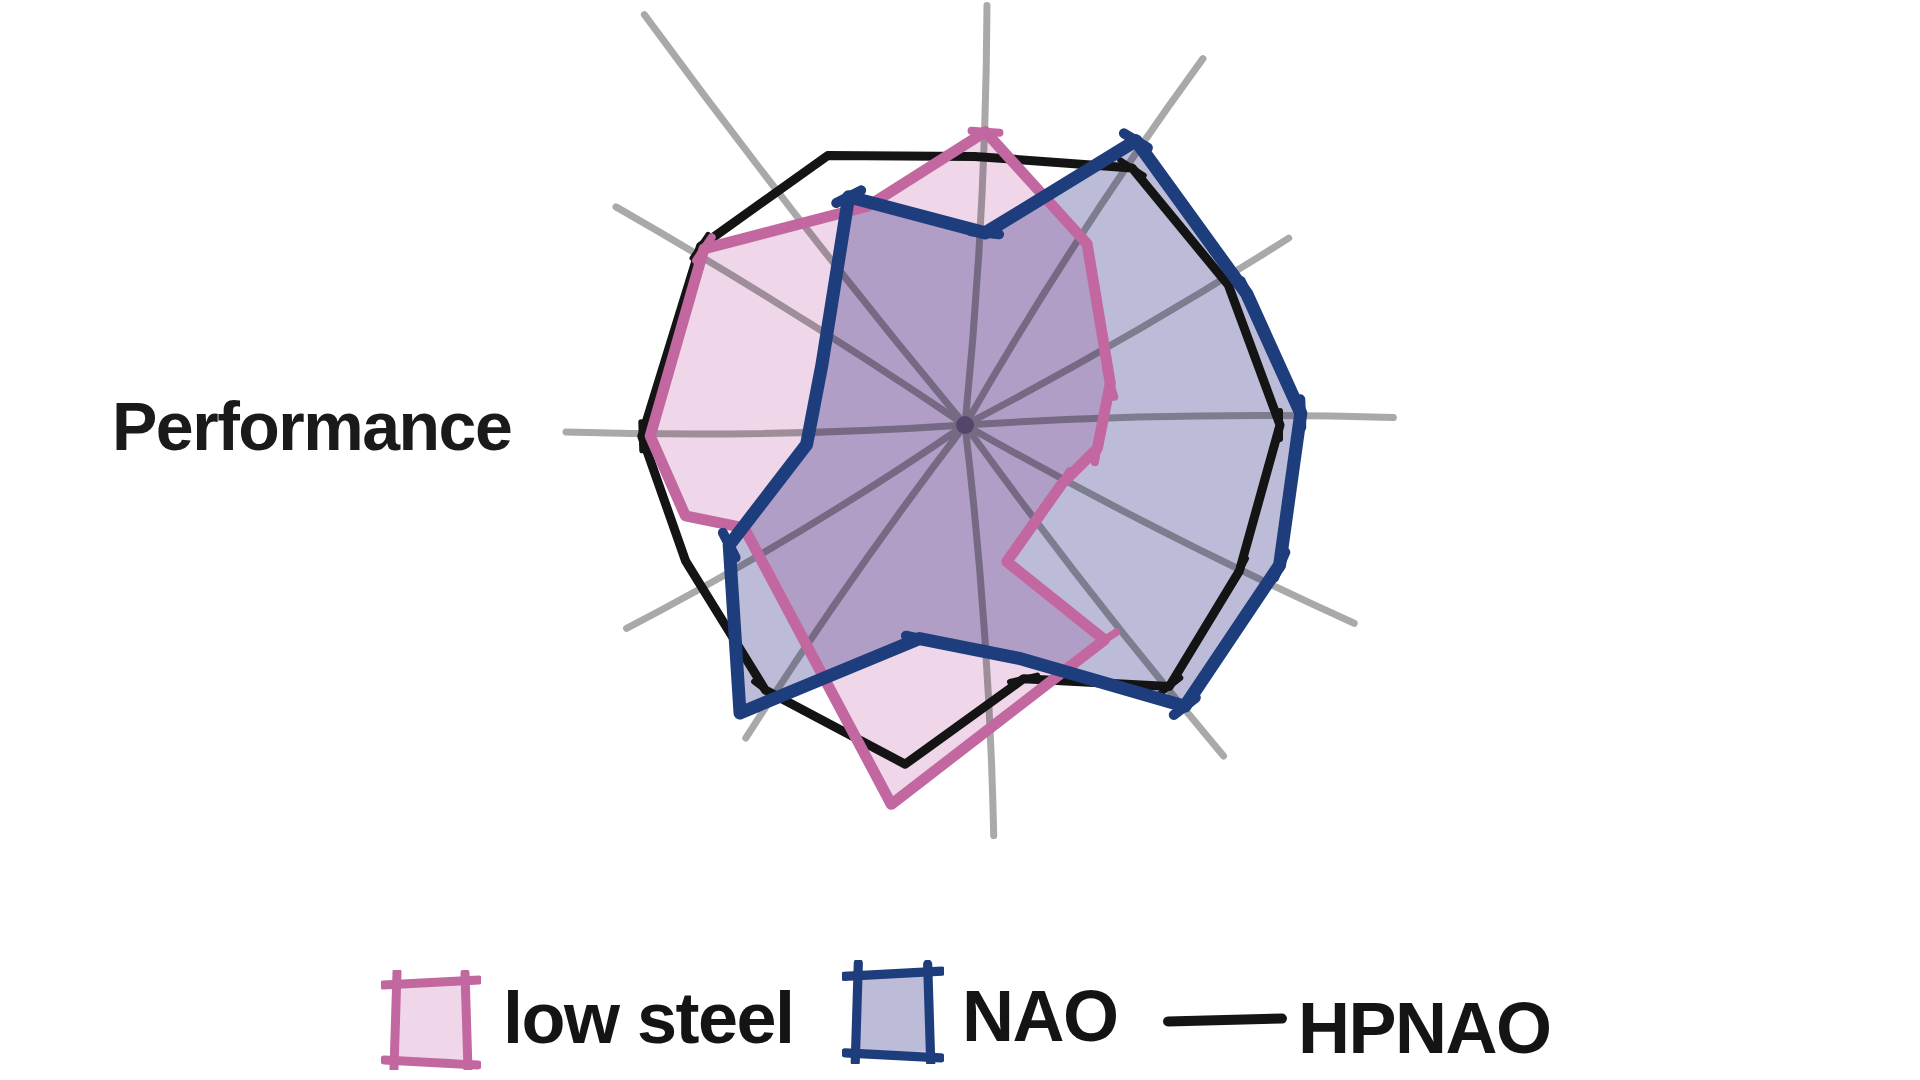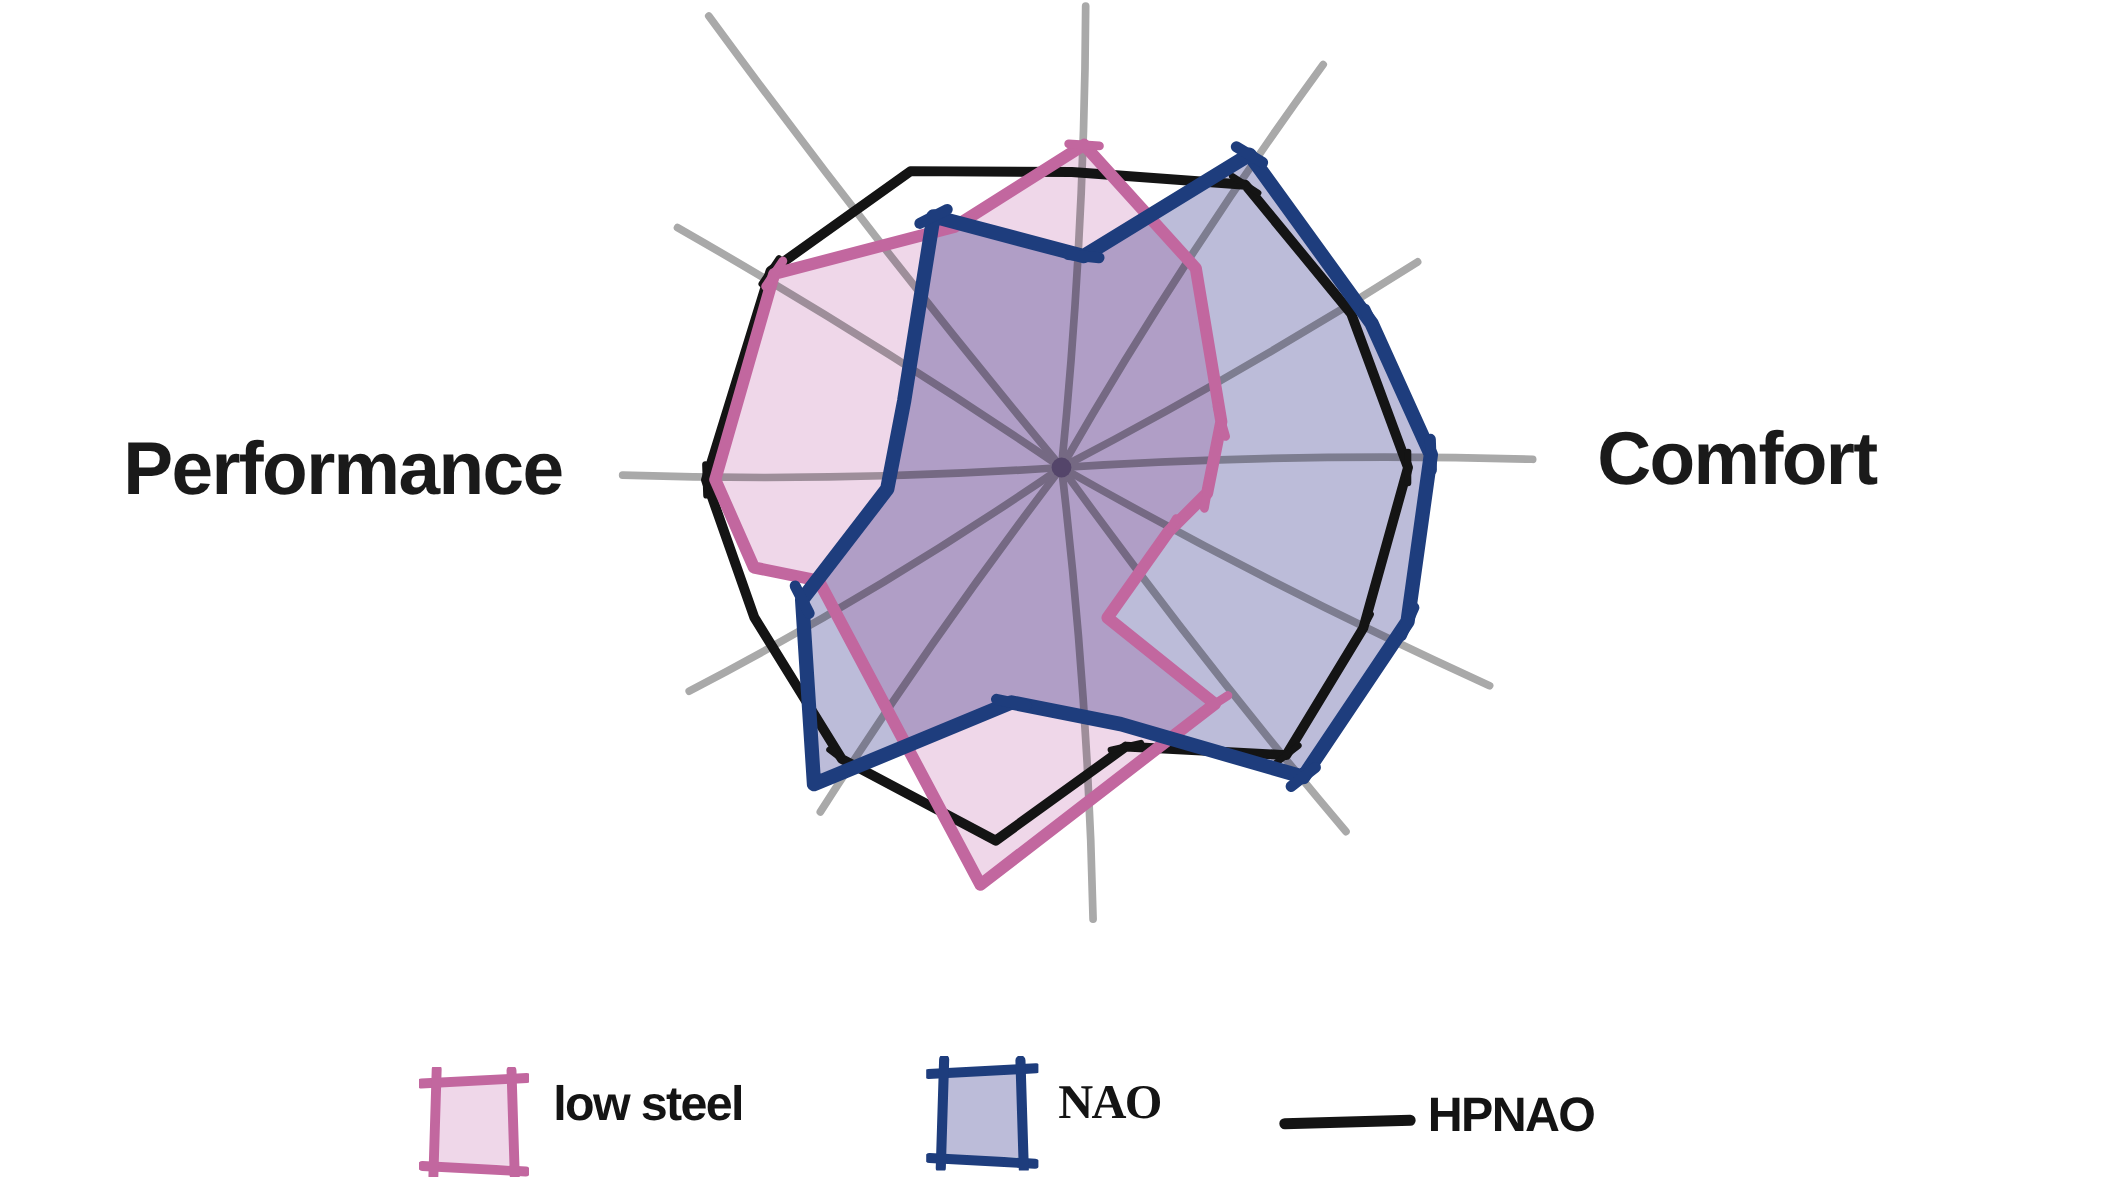--- a/index.html
+++ b/index.html
@@ -8,29 +8,29 @@
     overflow:hidden;font-family:"Liberation Sans",sans-serif;
   }
   .chart-svg{position:absolute;left:0;top:0;width:1920px;height:1080px;}
   .axis-label{
     position:absolute;font-weight:700;font-size:68px;letter-spacing:-1.5px;
     color:#1a1a1a;white-space:nowrap;line-height:1;
   }
   .axis-label.left{left:112px;top:392px;}
   .axis-label.right{left:1452px;top:383px;}
   .legend-label{
-    position:absolute;font-weight:700;font-size:44px;letter-spacing:-1.5px;
+    position:absolute;font-weight:700;font-size:72px;letter-spacing:-1.5px;
     color:#141414;white-space:nowrap;line-height:1;
   }
   .legend-swatch{position:absolute;}
   .legend-swatch svg{display:block;width:100%;height:100%;}
   .swatch-low-steel{left:381px;top:970px;width:100px;height:100px;}
   .swatch-nao{left:842px;top:960px;width:102px;height:104px;}
   .label-low-steel{left:503px;top:982px;}
-  .label-nao{left:962px;top:980px;font-family:Liberation Serif, serif;}
+  .label-nao{left:962px;top:980px;}
   .label-hpnao{left:1298px;top:980px;margin-top:12px;}
   .legend-dash{
     position:absolute;left:1163px;top:1015px;width:124px;height:10px;
     background:#141414;border-radius:6px;transform:rotate(-1.5deg);
   }
 </style>
 </head>
 <body>
 
 <div class="stage">
@@ -74,21 +74,20 @@
       <line x1="1300.3067249245812" y1="399.2822975296923" x2="1301.2839108322512" y2="427.265240686227" stroke="#1e3d7d" stroke-width="10" stroke-linecap="round"></line>
       <line x1="1285.3193686151728" y1="552.2904634683091" x2="1273.9307426090506" y2="577.869736282302" stroke="#1e3d7d" stroke-width="10" stroke-linecap="round"></line>
       <line x1="1195.8232972417543" y1="697.7005783830406" x2="1173.758996140766" y2="714.939099692159" stroke="#1e3d7d" stroke-width="10" stroke-linecap="round"></line>
       <line x1="933.2861531356747" y1="641.5381996717118" x2="905.8980203151281" y2="635.7166723288145" stroke="#1e3d7d" stroke-width="10" stroke-linecap="round"></line>
       <line x1="735.5955406961116" y1="557.5999775697212" x2="722.8838067034042" y2="532.651794892447" stroke="#1e3d7d" stroke-width="10" stroke-linecap="round"></line>
       <line x1="836.2135426280911" y1="203.0799954992938" x2="861.1617253053653" y2="190.3682615065865" stroke="#1e3d7d" stroke-width="10" stroke-linecap="round"></line>
     </svg>
 
   <div class="axis-label left">Performance</div>
 
-  <div class="axis-label right">Comfort</div>
 
   <div class="legend">
 
     <div class="legend-swatch swatch-low-steel">
       <svg viewBox="0 0 100 100" xmlns="http://www.w3.org/2000/svg">
           <rect x="15" y="13" width="70" height="76" fill="#efd7e9"></rect>
           <line x1="2" y1="15" x2="98" y2="10" stroke="#c2679f" stroke-width="9" stroke-linecap="round"></line>
           <line x1="3" y1="90" x2="97" y2="95" stroke="#c2679f" stroke-width="9" stroke-linecap="round"></line>
           <line x1="16" y1="2" x2="13" y2="99" stroke="#c2679f" stroke-width="9" stroke-linecap="round"></line>
           <line x1="84" y1="3" x2="87" y2="100" stroke="#c2679f" stroke-width="9" stroke-linecap="round"></line>

